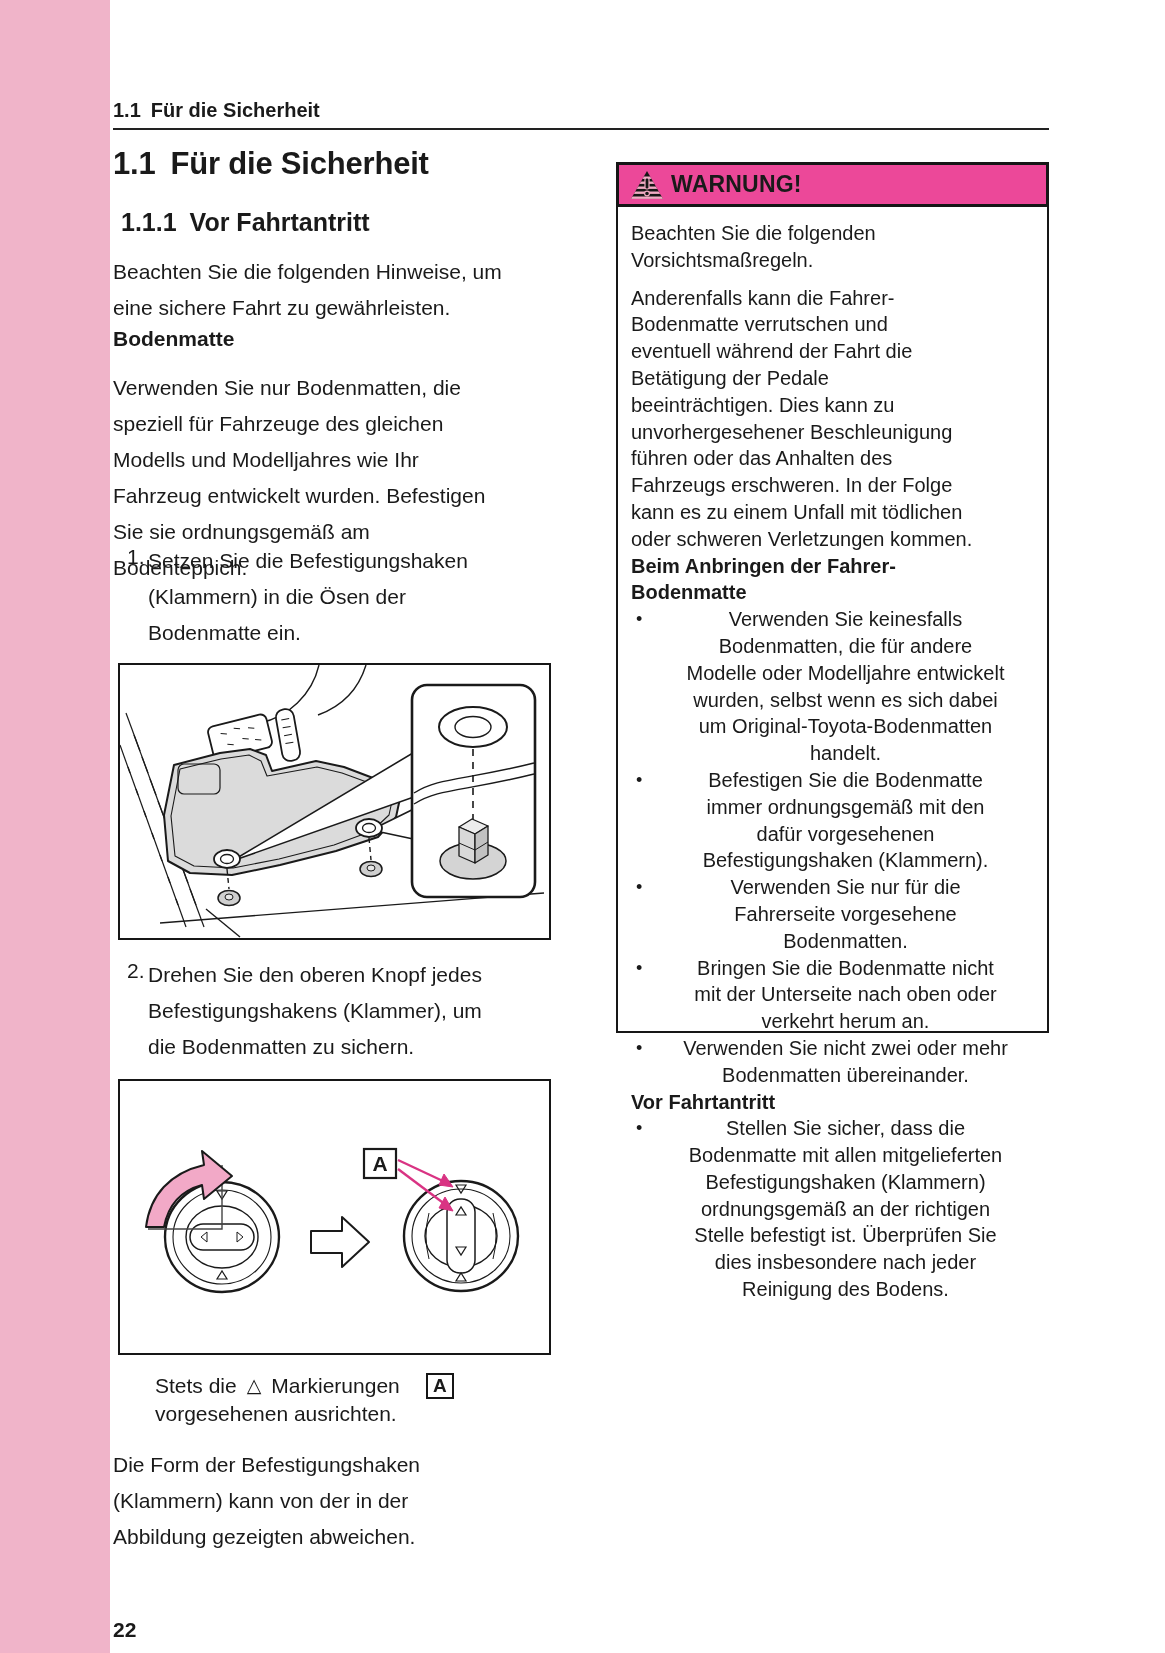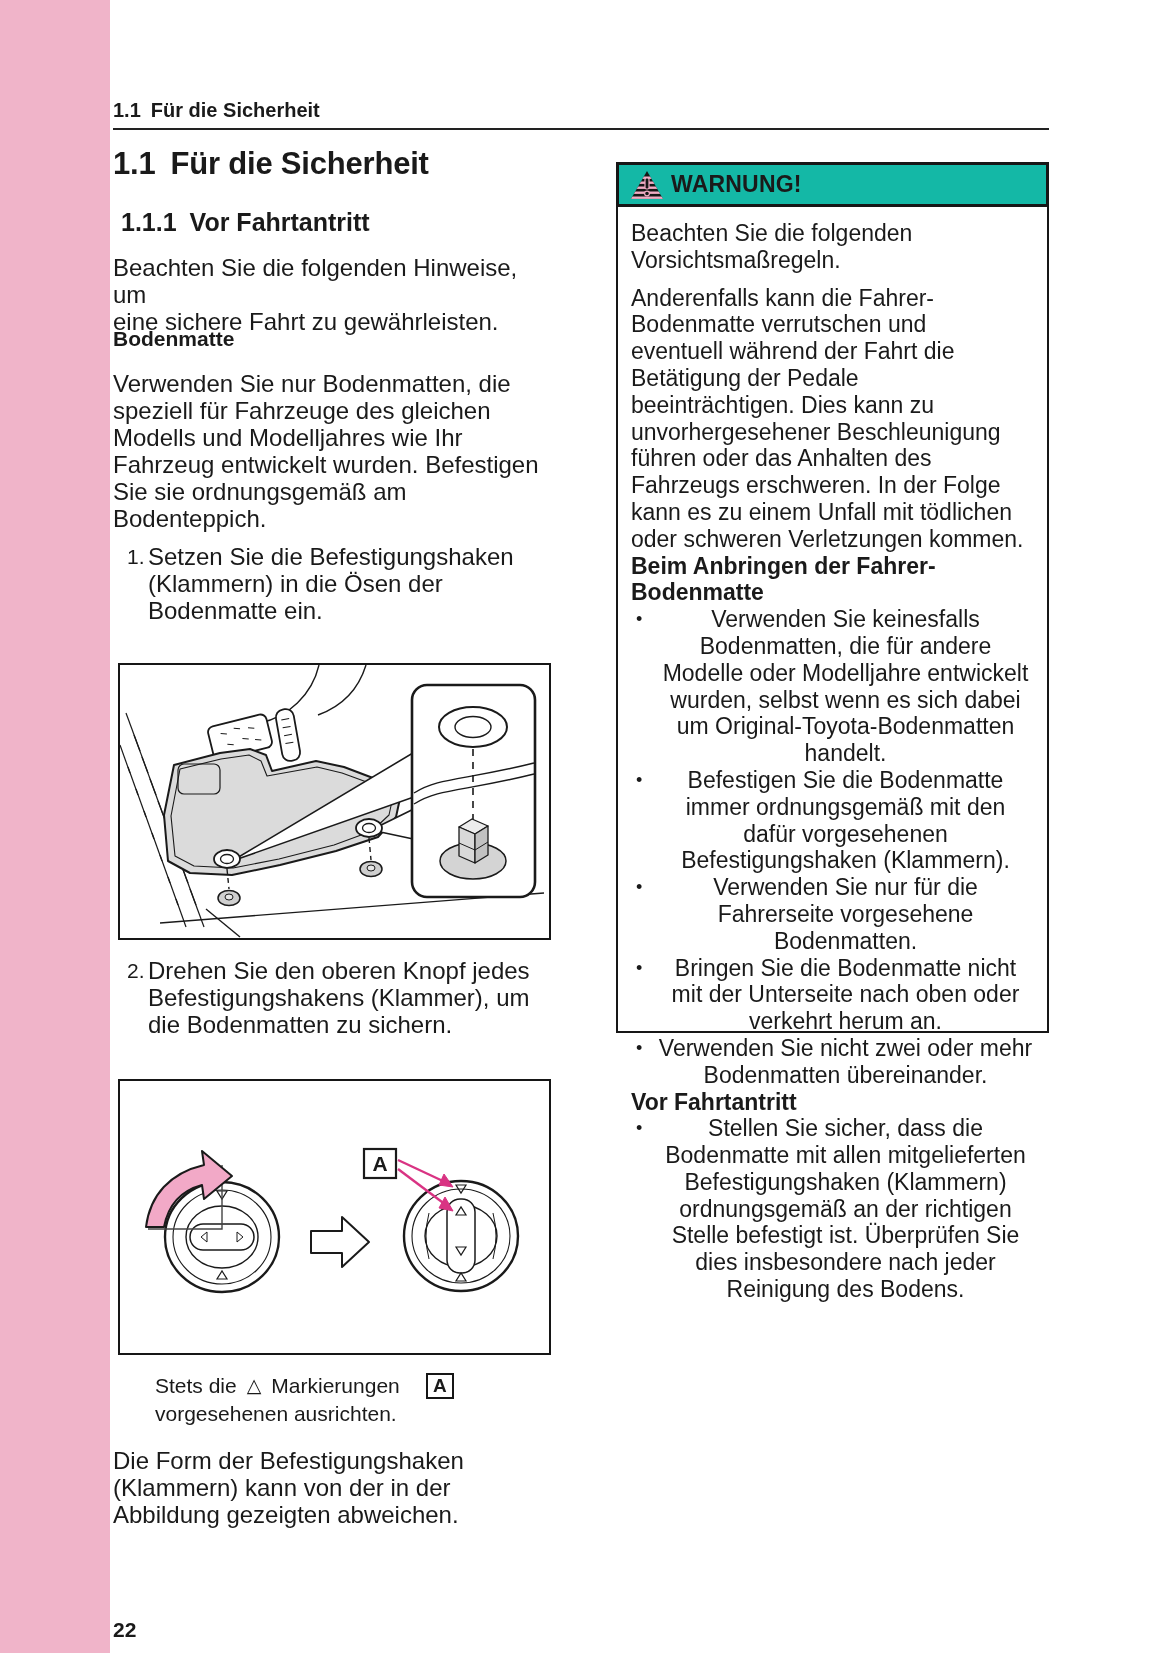--- a/index.html
+++ b/index.html
@@ -14,21 +14,21 @@
   
   .running-header{position:absolute;left:113px;top:99px;font-size:20px;font-weight:bold;}
   .running-header .num{margin-right:10px;}
   .header-rule{position:absolute;left:113px;top:128px;width:936px;border-top:2px solid #222;}
   
   .leftcol{position:absolute;left:113px;top:0;width:440px;height:1653px;}
   .title{position:absolute;left:0;top:146px;font-size:31px;font-weight:bold;letter-spacing:-0.2px;}
   .title .num{margin-right:15px;}
   .section-heading{position:absolute;left:8px;top:208px;font-size:25px;font-weight:bold;}
   .section-heading .num{margin-right:13px;}
-  .body-text{font-size:24px;line-height:27px;}
+  .body-text{font-size:21px;line-height:36px;}
   .intro{position:absolute;left:0;top:254px;width:430px;}
   .subheading{position:absolute;left:0;top:327px;font-size:21px;font-weight:bold;}
   .paragraph{position:absolute;left:0;top:370px;width:430px;}
   .step{position:absolute;left:14px;width:410px;display:flex;}
   .step .stepnum{flex:0 0 21px;font-size:21px;line-height:28px;}
   .step .steptext{flex:1;}
   .step1{top:543px;}
   .step2{top:957px;}
   .figure{position:absolute;left:5px;width:433px;background:#fff;border:2px solid #161616;box-sizing:border-box;}
   .figure1{top:663px;height:277px;}
@@ -36,25 +36,25 @@
   .note{position:absolute;left:42px;top:1372px;width:390px;font-size:21px;line-height:28px;}
   .note-row{display:flex;align-items:center;}
   .note .tri{margin:0 10px;font-size:19px;}
   .note .mid{margin-right:22px;}
   .inline-a-box{display:inline-block;border:2px solid #161616;font-weight:bold;font-size:19px;
     line-height:22px;width:24px;text-align:center;margin-left:4px;}
   .closing{position:absolute;left:0;top:1447px;width:430px;}
   .page-number{position:absolute;left:113px;top:1585px;font-size:21px;font-weight:bold;margin-top:33px;}
   
   .warning{position:absolute;left:616px;top:162px;width:433px;}
-  .warn-header{box-sizing:border-box;height:45px;border:3px solid #161616;background:#14b8a6;
+  .warn-header{box-sizing:border-box;height:45px;border:3px solid #161616;background:#ec4899;
     display:flex;align-items:center;padding-left:11px;}
   .warn-header .wtitle{font-size:23px;font-weight:bold;margin-left:7px;letter-spacing:0.2px;}
   .warn-body{box-sizing:border-box;border:2px solid #161616;border-top:none;width:433px;height:826px;
-    padding:13px 13px 10px 13px;font-size:23px;line-height:26.8px;}
+    padding:13px 13px 10px 13px;font-size:20px;line-height:26.8px;}
   .warn-p1{margin:0 0 11px 0;}
   .warn-p2{margin:0;}
   .warn-subhead{font-weight:bold;}
   .warn-list{margin:0;padding:0;list-style:none;text-align:center;}
   .warn-list li{position:relative;padding-left:26px;}
   .warn-list li::before{content:"•";position:absolute;left:5px;top:0;font-size:18px;}
 </style>
 </head>
 <body>
 

